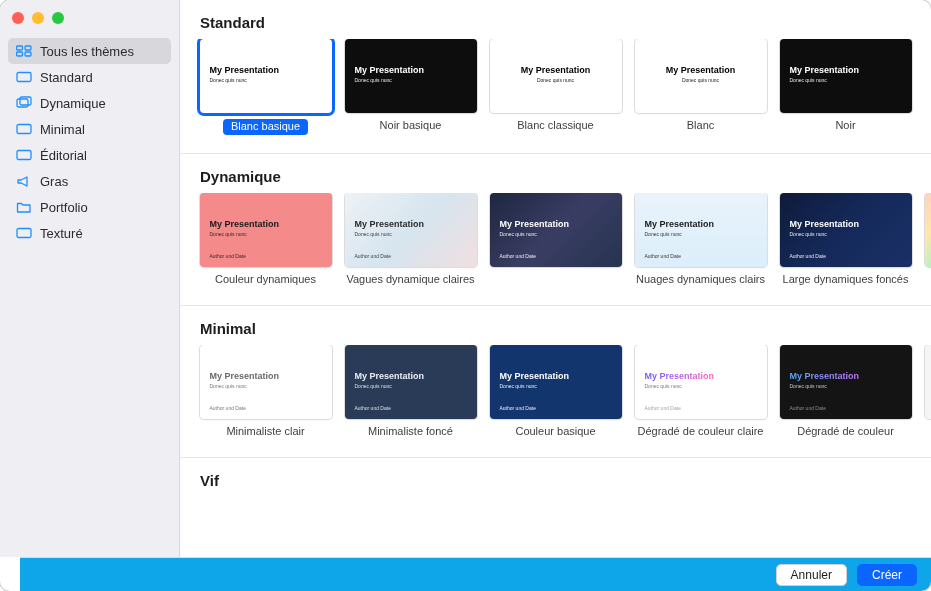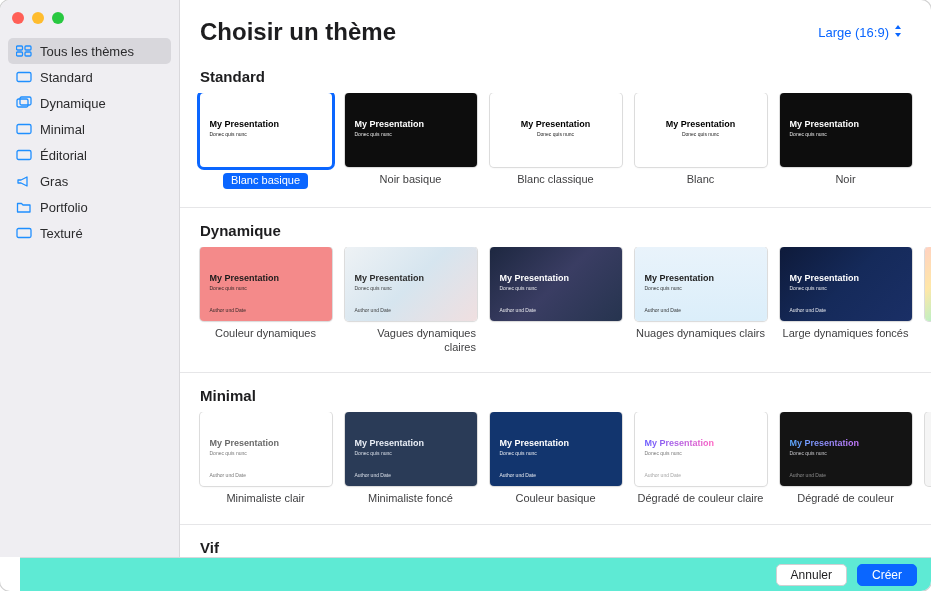--- a/index.html
+++ b/index.html
@@ -160,21 +160,21 @@
     bottom: 8px;
     font-size: 5px;
     opacity: 0.9;
   }
   .thumb.center .thumb-inner {
     left: 0; right: 0; text-align: center;
   }
   .theme-label {
     margin-top: 6px;
     font-size: 11px;
-    text-align: right;
+    text-align: left;
     color: #404042;
     line-height: 1.25;
     min-height: 14px;
   }
   .theme-label.badge {
     background: #0a66ff;
     color: #fff;
     padding: 1px 8px;
     border-radius: 4px;
     font-size: 11px;
@@ -187,21 +187,21 @@
     border-radius: 4px 0 0 4px;
     margin-top: 0;
     box-shadow: 0 0 0 1px #dcdcdc;
     flex-shrink: 0;
   }
 
   
   .footer {
     height: 34px;
     border-top: 1px solid #d9d8dc;
-    background: #5eead4;
+    background: #0ea5e9;
     display: flex;
     align-items: center;
     justify-content: flex-end;
     gap: 10px;
     padding: 0 14px;
     margin-left: 20px;
   }
   .btn {
     height: 22px;
     padding: 0 14px;
@@ -296,31 +296,20 @@
             <svg viewBox="0 0 16 14">
               <rect x="1" y="2.5" width="14" height="9" rx="1.5" fill="none" stroke="#1f8fff" stroke-width="1.3"></rect>
             </svg>
           </span>
           <span class="side-label">Texturé</span>
         </div>
       </div>
   </div>
 
   <div class="main">
-    <div class="main-header">
-      <div class="main-title">Choisir un thème</div>
-      <div class="aspect-picker">
-        <span>Large (16:9)</span>
-        <span>
-          <svg viewBox="0 0 10 14">
-              <path d="M5 1 L8 5 H2 Z M5 13 L2 9 H8 Z" fill="#0a66ff"></path>
-            </svg>
-        </span>
-      </div>
-    </div>
 
     <div class="scroll" id="sections">
         <div class="section">
           <div class="section-title">Standard</div>
           <div class="theme-row">
             <div class="theme-card">
               <div class="thumb selected" style="background: rgb(255, 255, 255);">
                 <div class="thumb-inner">
                   <div class="thumb-title" style="color: rgb(0, 0, 0);">My Presentation</div>
                   <div class="thumb-sub" style="color: rgb(0, 0, 0);">Donec quis nunc</div>
@@ -380,21 +369,21 @@
               <div class="theme-label">Couleur dynamiques</div>
             </div>
             <div class="theme-card">
               <div class="thumb" style="background: linear-gradient(135deg, rgb(238, 242, 245), rgb(214, 229, 239), rgb(240, 223, 224));">
                 <div class="thumb-inner">
                   <div class="thumb-title" style="color: rgb(43, 43, 43);">My Presentation</div>
                   <div class="thumb-sub" style="color: rgb(43, 43, 43);">Donec quis nunc</div>
                 </div>
                 <div class="thumb-author" style="color: rgb(43, 43, 43);">Author und Date</div>
               </div>
-              <div class="theme-label">Vagues dynamiques claires</div>
+              <div class="theme-label">Vagues dynamique claires</div>
             </div>
             <div class="theme-card">
               <div class="thumb" style="background: linear-gradient(135deg, rgb(29, 39, 64), rgb(58, 61, 99), rgb(38, 52, 79));">
                 <div class="thumb-inner">
                   <div class="thumb-title" style="color: rgb(255, 255, 255);">My Presentation</div>
                   <div class="thumb-sub" style="color: rgb(255, 255, 255);">Donec quis nunc</div>
                 </div>
                 <div class="thumb-author" style="color: rgb(255, 255, 255);">Author und Date</div>
               </div>
             </div>

